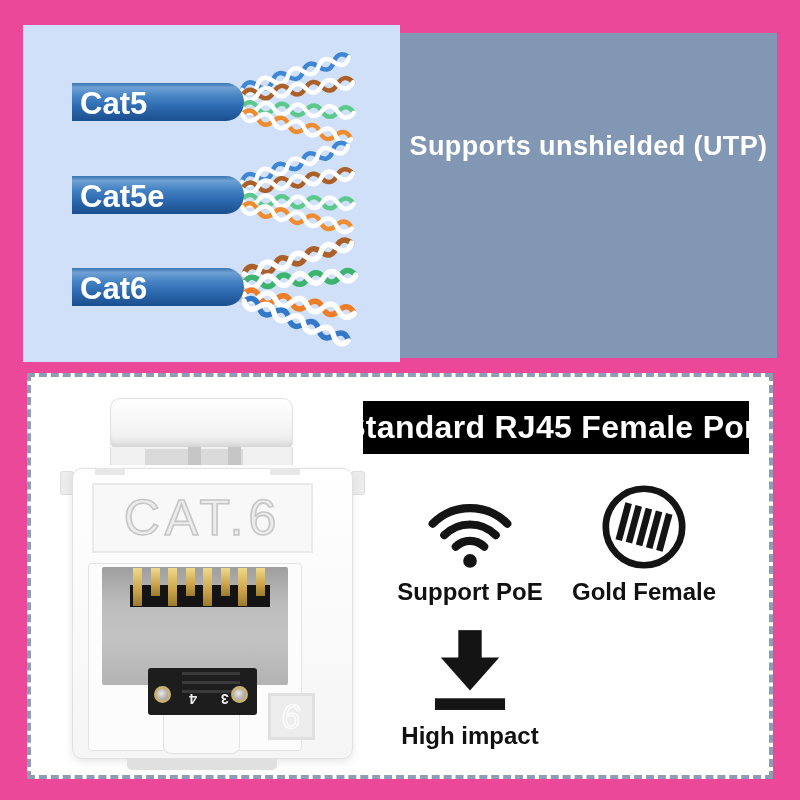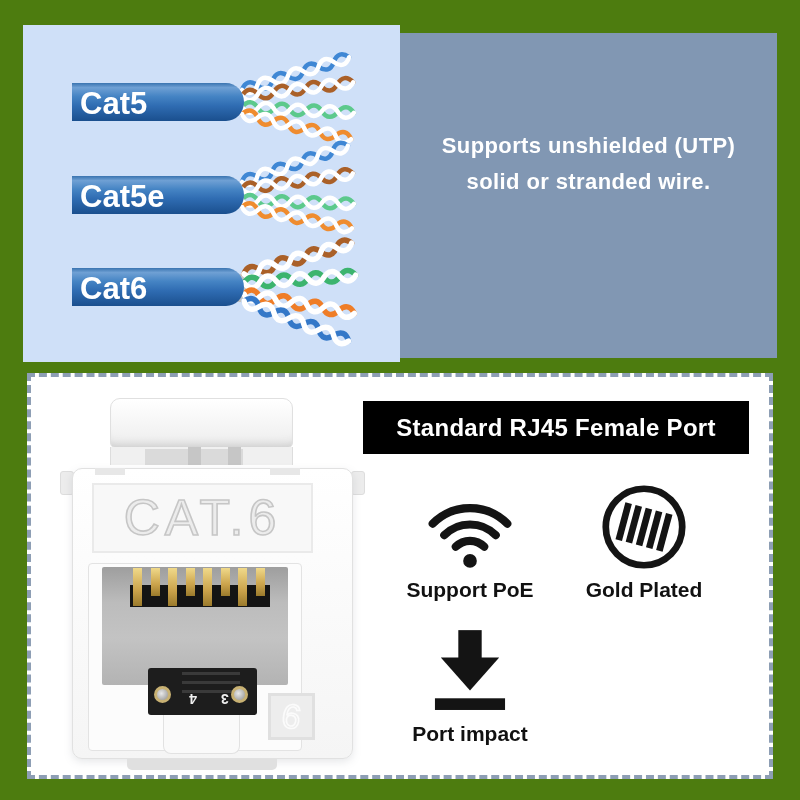--- a/index.html
+++ b/index.html
@@ -1,47 +1,47 @@
 <!DOCTYPE html>
 <html><head>
 <meta charset="utf-8">
 <style>
   * { box-sizing: border-box; margin: 0; padding: 0; }
   html,body { background:#ffffff; }
   .page {
     position: relative; width: 800px; height: 800px;
-    background: #4d7c0f; overflow: hidden;
+    background: #ec4899; overflow: hidden;
     font-family: "Liberation Sans", sans-serif;
   }
   .abs { position: absolute; }
 
   
   .panel-cables { left:23px; top:25px; width:377px; height:337px; background:#cfe0f8; }
   .panel-info   { left:400px; top:33px; width:377px; height:325px; background:#8197b3; }
   .info-lines { position:absolute; top:95px; left:0; right:0; text-align:center;
-    color:#ffffff; font-weight:bold; font-size:22px; line-height:36px; letter-spacing:.4px; }
+    color:#ffffff; font-weight:bold; font-size:27px; line-height:36px; letter-spacing:.4px; }
   .cable { position:absolute; left:0; width:377px; height:120px; pointer-events:none; }
   .cable text { font-family:"Liberation Sans",sans-serif; font-weight:bold; font-size:31px; fill:#ffffff; }
   .cable-1 { top:20px; } .cable-2 { top:113px; } .cable-3 { top:205px; }
 
   
   .detail-box { left:27px; top:373px; width:746px; height:406px;
     border:4px dashed #8d9eb4; background:#ffffff; }
 
   
   .banner { left:363px; top:401px; width:386px; height:53px; background:#000000;
-    color:#ffffff; font-weight:bold; font-size:24px; display:flex; align-items:center;
+    color:#ffffff; font-weight:bold; font-size:32px; display:flex; align-items:center;
     justify-content:center; white-space:nowrap; letter-spacing:.3px; }
 
   
   .feature { position:absolute; width:176px; text-align:center; }
   .f1 { left:382px; top:476px; } .f2 { left:556px; top:476px; }
   .f3 { left:382px; top:620px; } .f4 { left:556px; top:620px; }
   .feature .icon { height:94px; display:flex; align-items:flex-end; justify-content:center; }
-  .feature .flabel { margin-top:8px; font-weight:bold; font-size:21px; color:#111111; }
+  .feature .flabel { margin-top:8px; font-weight:bold; font-size:24px; color:#111111; }
 
   
   .jack { left:60px; top:395px; width:310px; height:382px; }
   .jack > div { position:absolute; }
   .latch { left:50px; top:3px; width:183px; height:50px;
     background:linear-gradient(#ffffff,#ededed); border:1px solid #e0e0e0;
     border-radius:10px 10px 5px 5px; box-shadow:inset 0 -10px 10px -8px #c9c9c9; }
   .neckA { left:50px; top:52px; width:183px; height:18px; background:#f0f0f0;
     border-left:1px solid #ddd; border-right:1px solid #ddd; }
   .neckB { left:85px; top:54px; width:98px; height:16px; background:#dadada; }
@@ -129,21 +129,20 @@
       <use href="#tp" stroke-width="5.5" color="#ef7d27" transform="translate(221,64) rotate(10)"></use>
       <use href="#tp" stroke-width="5.5" color="#3478c8" transform="translate(221,71) rotate(21)"></use>
       <path d="M49,38 H203 A18,19 0 0 1 203,76 H49 Z" fill="url(#jacket)"></path>
       <text x="57" y="69">Cat6</text>
     </svg>
   </section>
 
   <section class="abs panel-info">
     <div class="info-lines">
       <div>Supports unshielded (UTP)</div>
-      <div>solid or stranded wire.</div>
     </div>
   </section>
 
   <section class="abs detail-box"></section>
 
   <div class="abs jack">
     <div class="latch"></div>
     <div class="neckA"></div>
     <div class="neckB"></div>
     <div class="tabA"></div>
@@ -199,28 +198,28 @@
         <circle cx="45" cy="45" r="40" stroke="#141414" stroke-width="7"></circle>
         <g transform="rotate(15 45 45)" fill="#141414">
           <rect x="19.5" y="25" width="7" height="40"></rect>
           <rect x="30.5" y="25" width="7" height="40"></rect>
           <rect x="41.5" y="25" width="7" height="40"></rect>
           <rect x="52.5" y="25" width="7" height="40"></rect>
           <rect x="63.5" y="25" width="7" height="40"></rect>
         </g>
       </svg>
     </div>
-    <div class="flabel">Gold Plated</div>
+    <div class="flabel">Gold Female</div>
   </div>
 
   <div class="feature f3">
     <div class="icon">
       <svg width="74" height="84" viewBox="0 0 76 86" fill="#141414">
         <rect x="26" y="0" width="24" height="30"></rect>
         <polygon points="8,28 68,28 38,62"></polygon>
         <rect x="2" y="70" width="72" height="12"></rect>
       </svg>
     </div>
-    <div class="flabel">Port impact</div>
+    <div class="flabel">High impact</div>
   </div>
 
 
 </div>
 
 </body></html>

